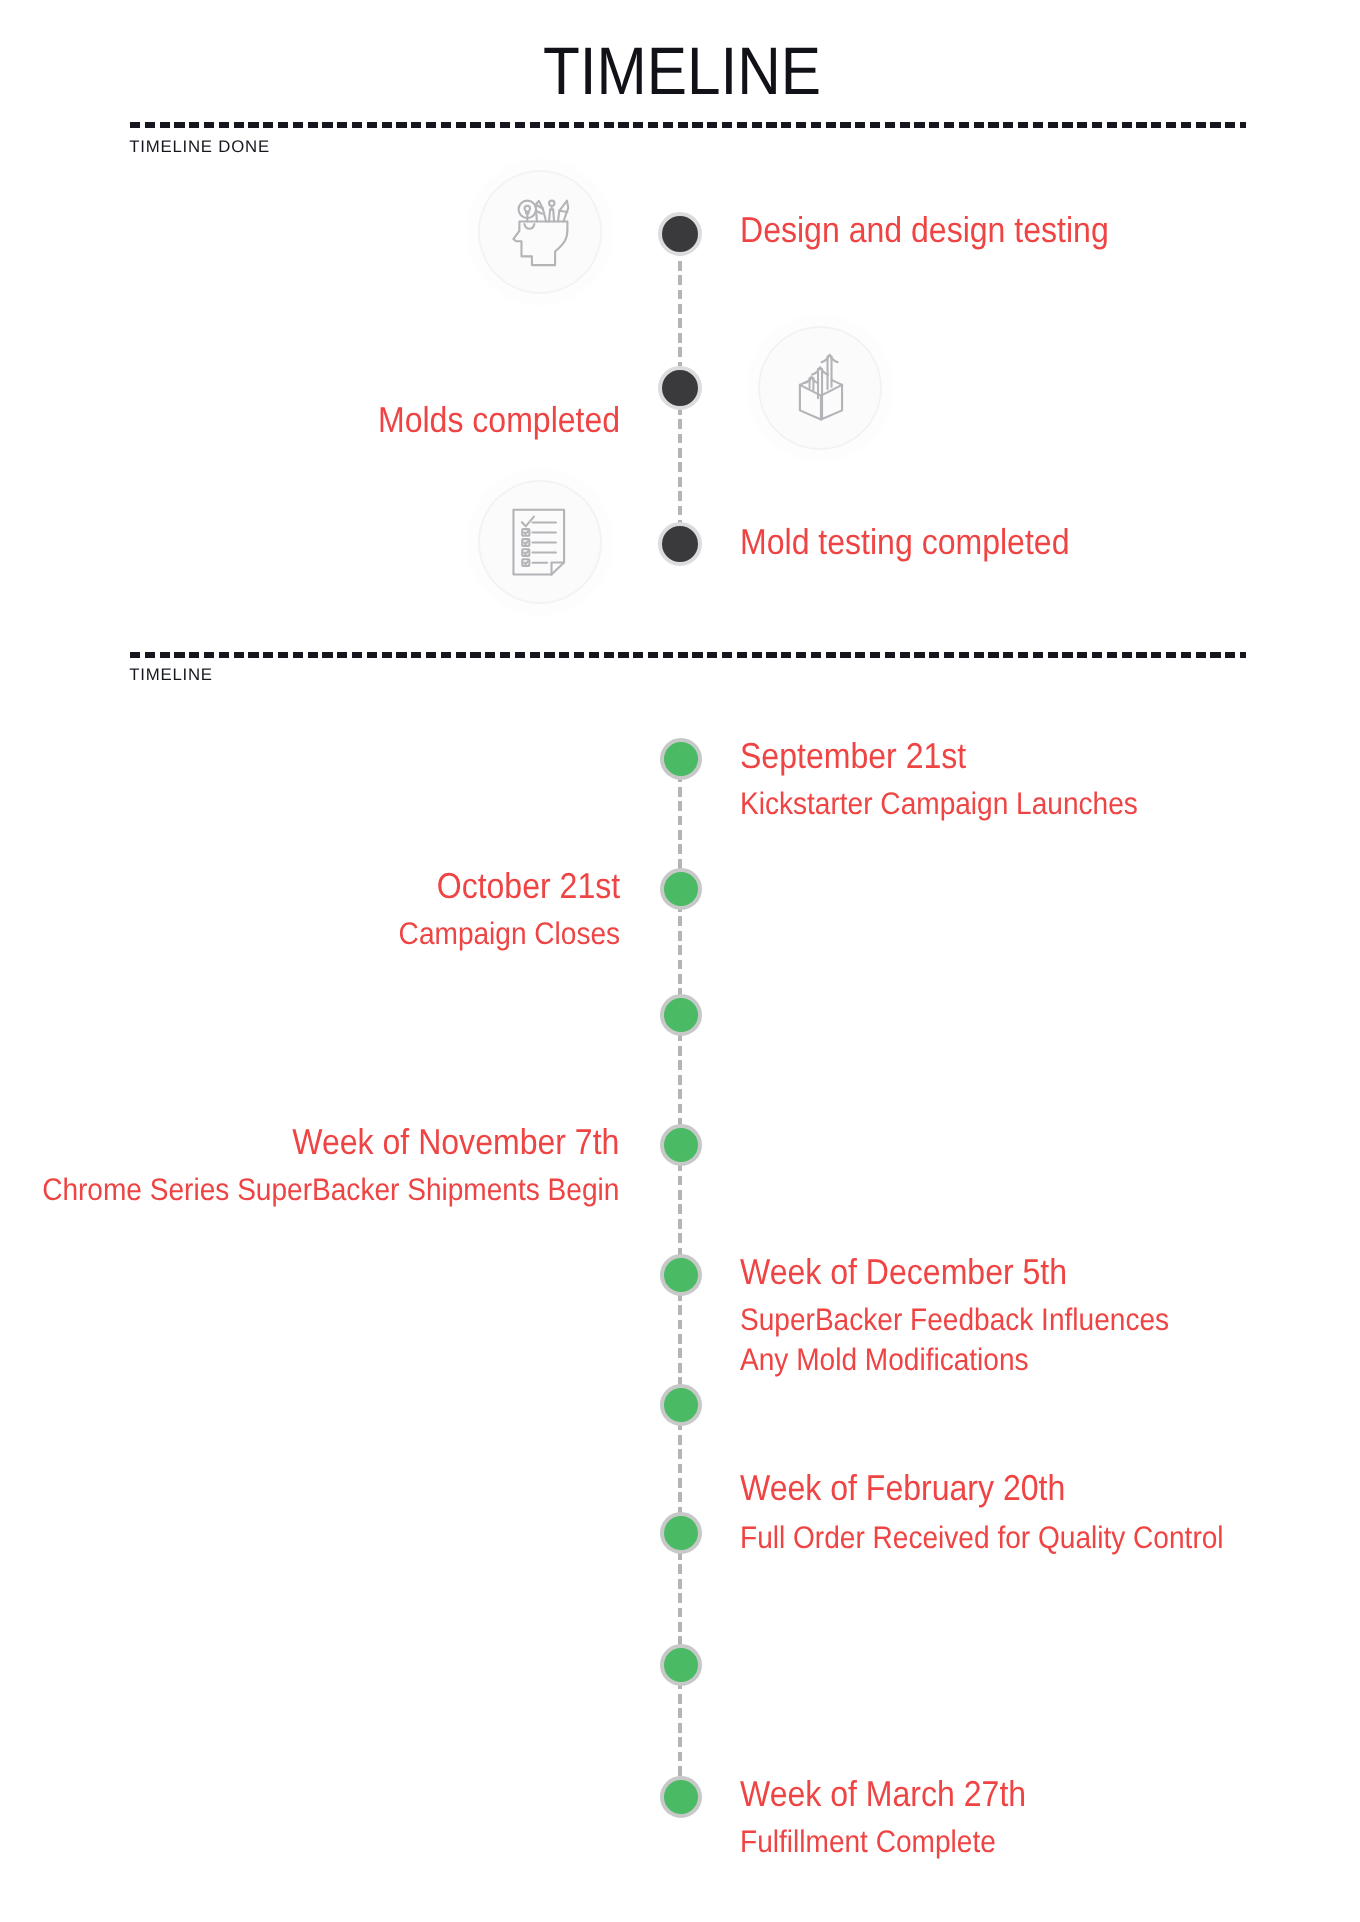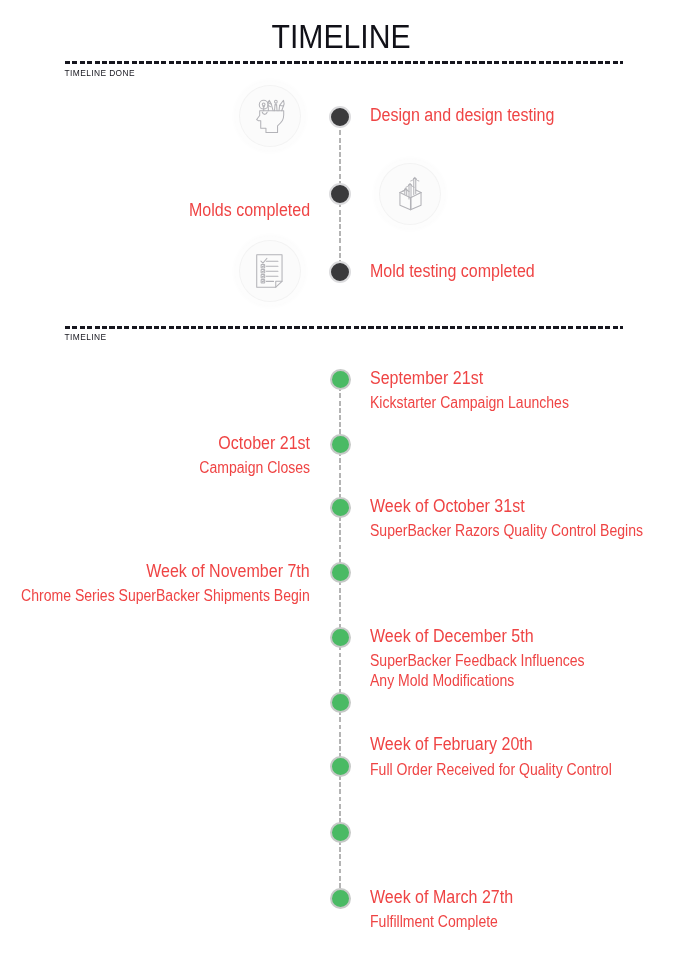--- a/index.html
+++ b/index.html
@@ -173,24 +173,20 @@
     <div class="t2">Kickstarter Campaign Launches</div>
   </div>
 
   <div class="dot green" style="left:330px;top:433.5px"></div>
   <div class="ev r" style="top:428.9px">
     <div class="t1">October 21st</div>
     <div class="t2">Campaign Closes</div>
   </div>
 
   <div class="dot green" style="left:330px;top:496.5px"></div>
-  <div class="ev l" style="top:491.9px">
-    <div class="t1">Week of October 31st</div>
-    <div class="t2">SuperBacker Razors Quality Control Begins</div>
-  </div>
 
   <div class="dot green" style="left:330px;top:561.5px"></div>
   <div class="ev r" style="top:556.9px">
     <div class="t1">Week of November 7th</div>
     <div class="t2">Chrome Series SuperBacker Shipments Begin</div>
   </div>
 
   <div class="dot green" style="left:330px;top:626.5px"></div>
   <div class="ev l" style="top:621.9px">
     <div class="t1">Week of December 5th</div>

